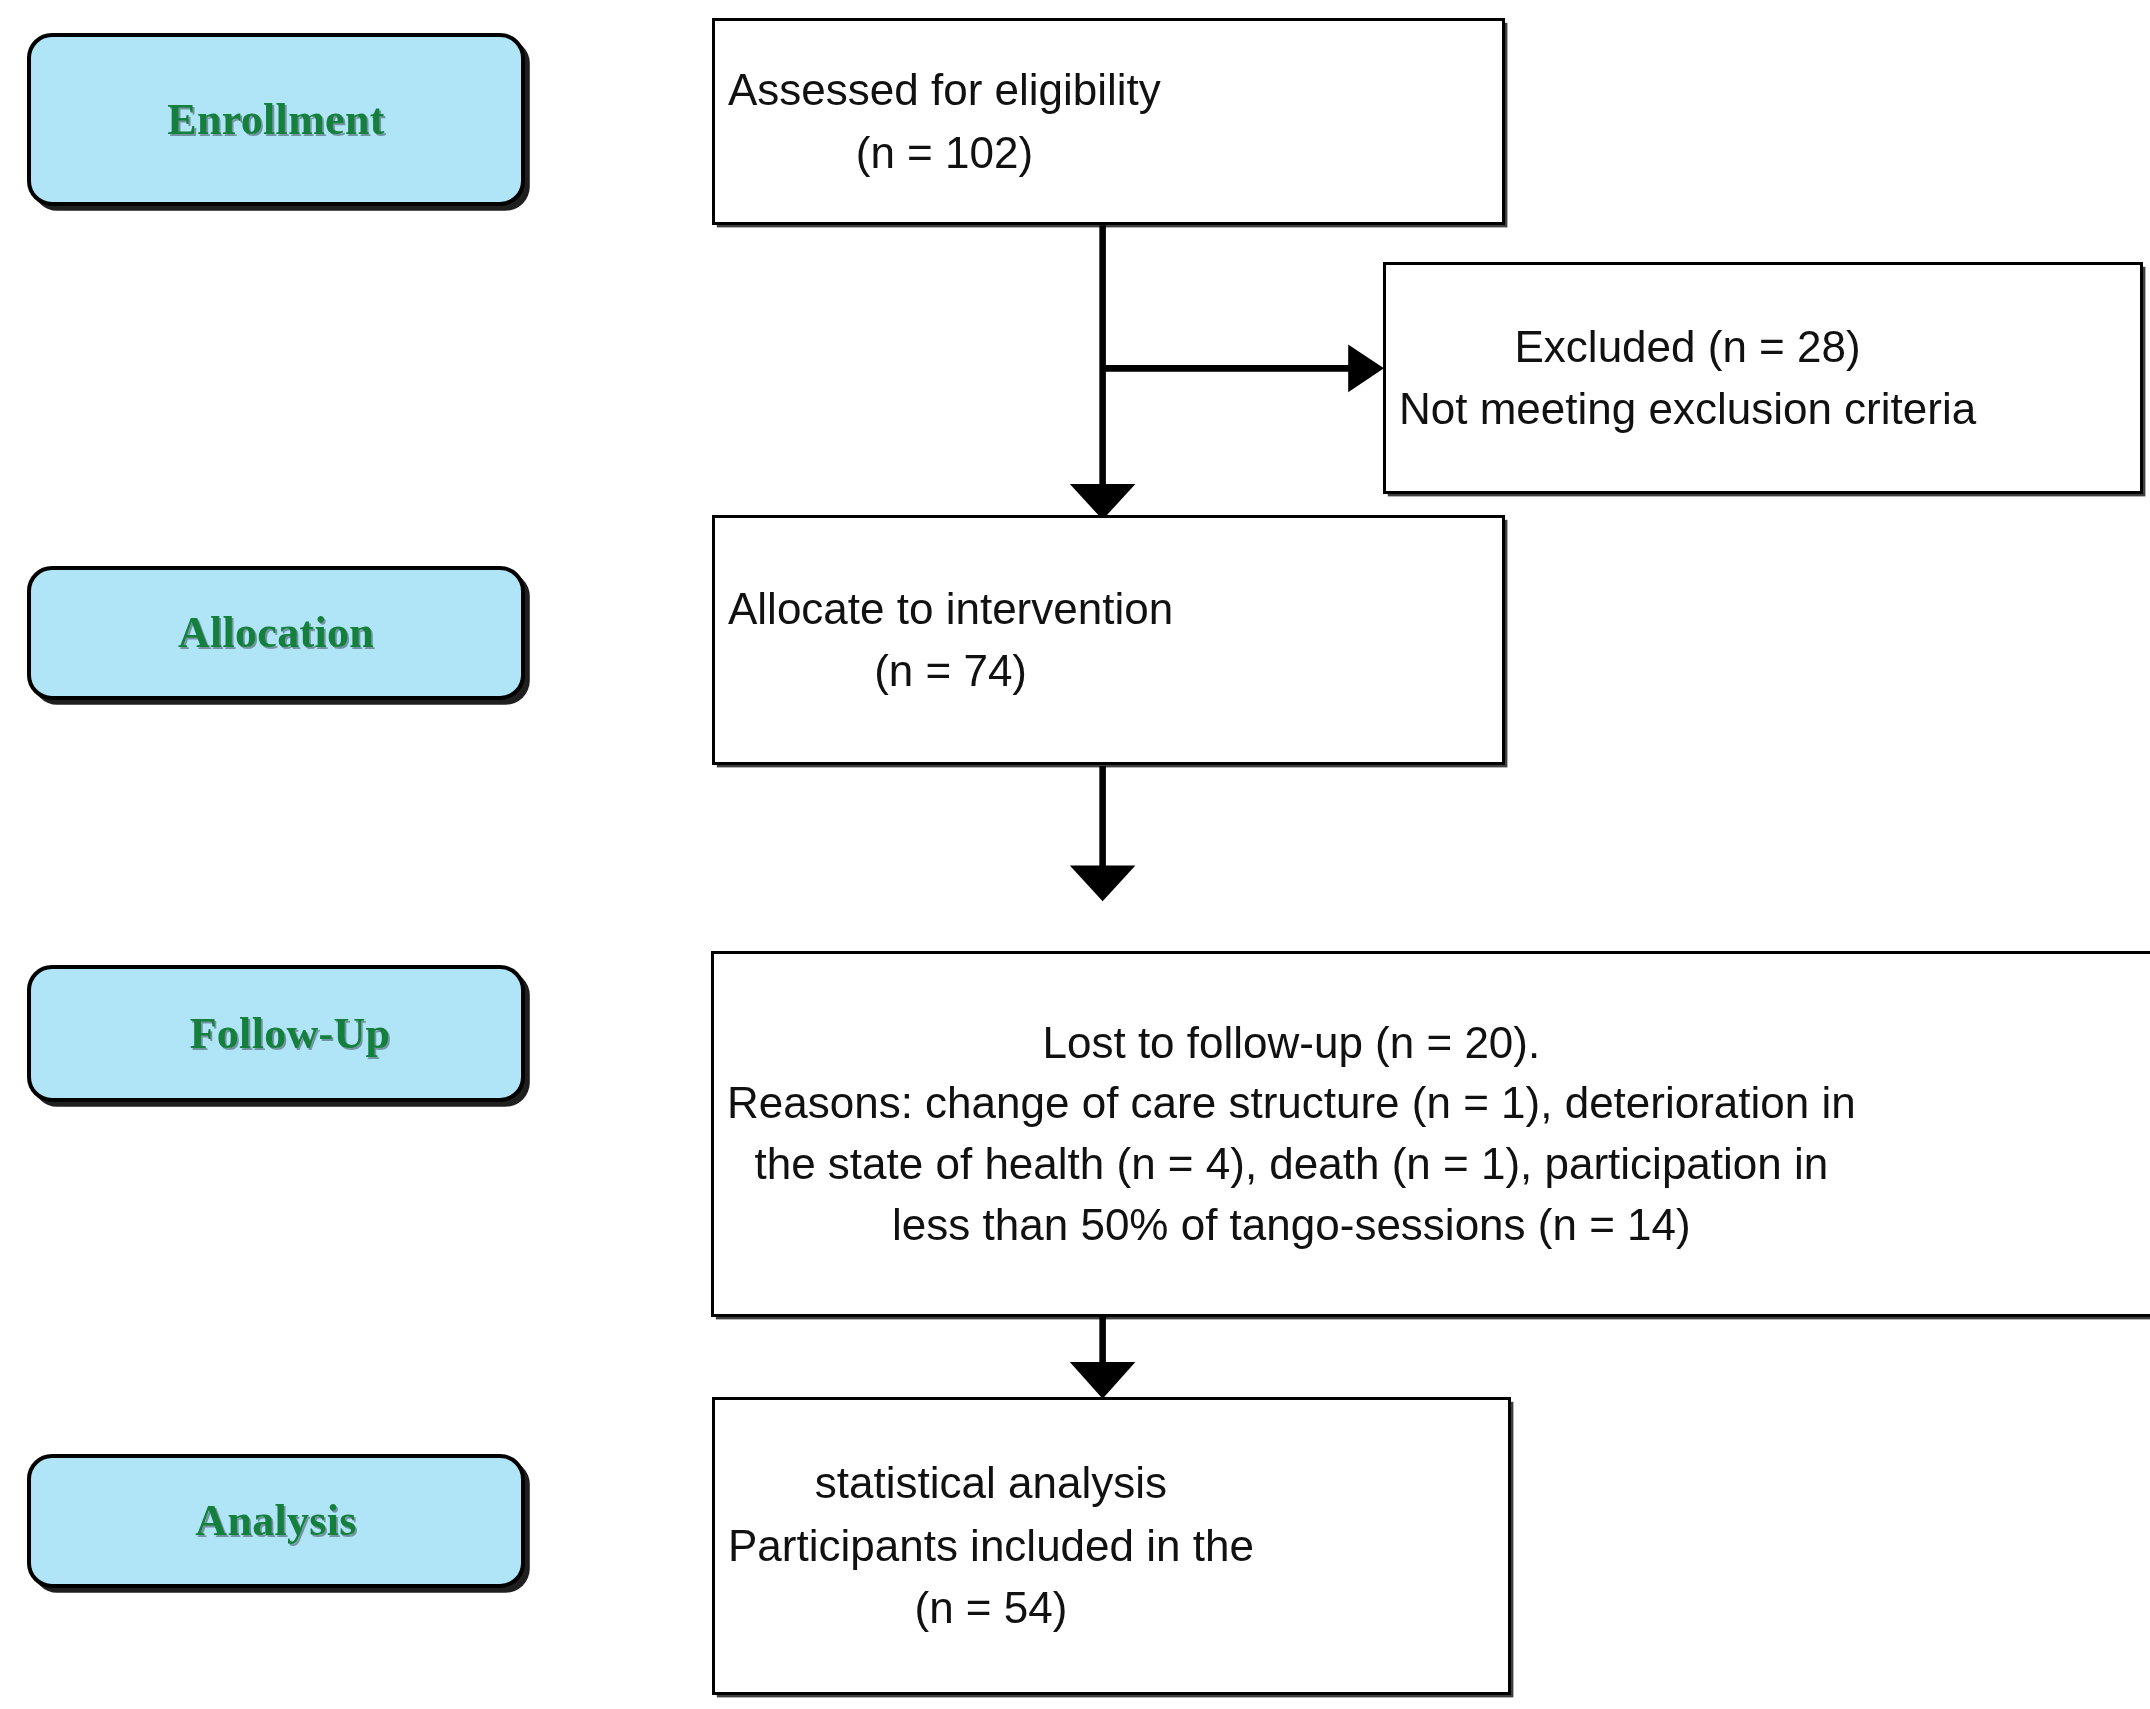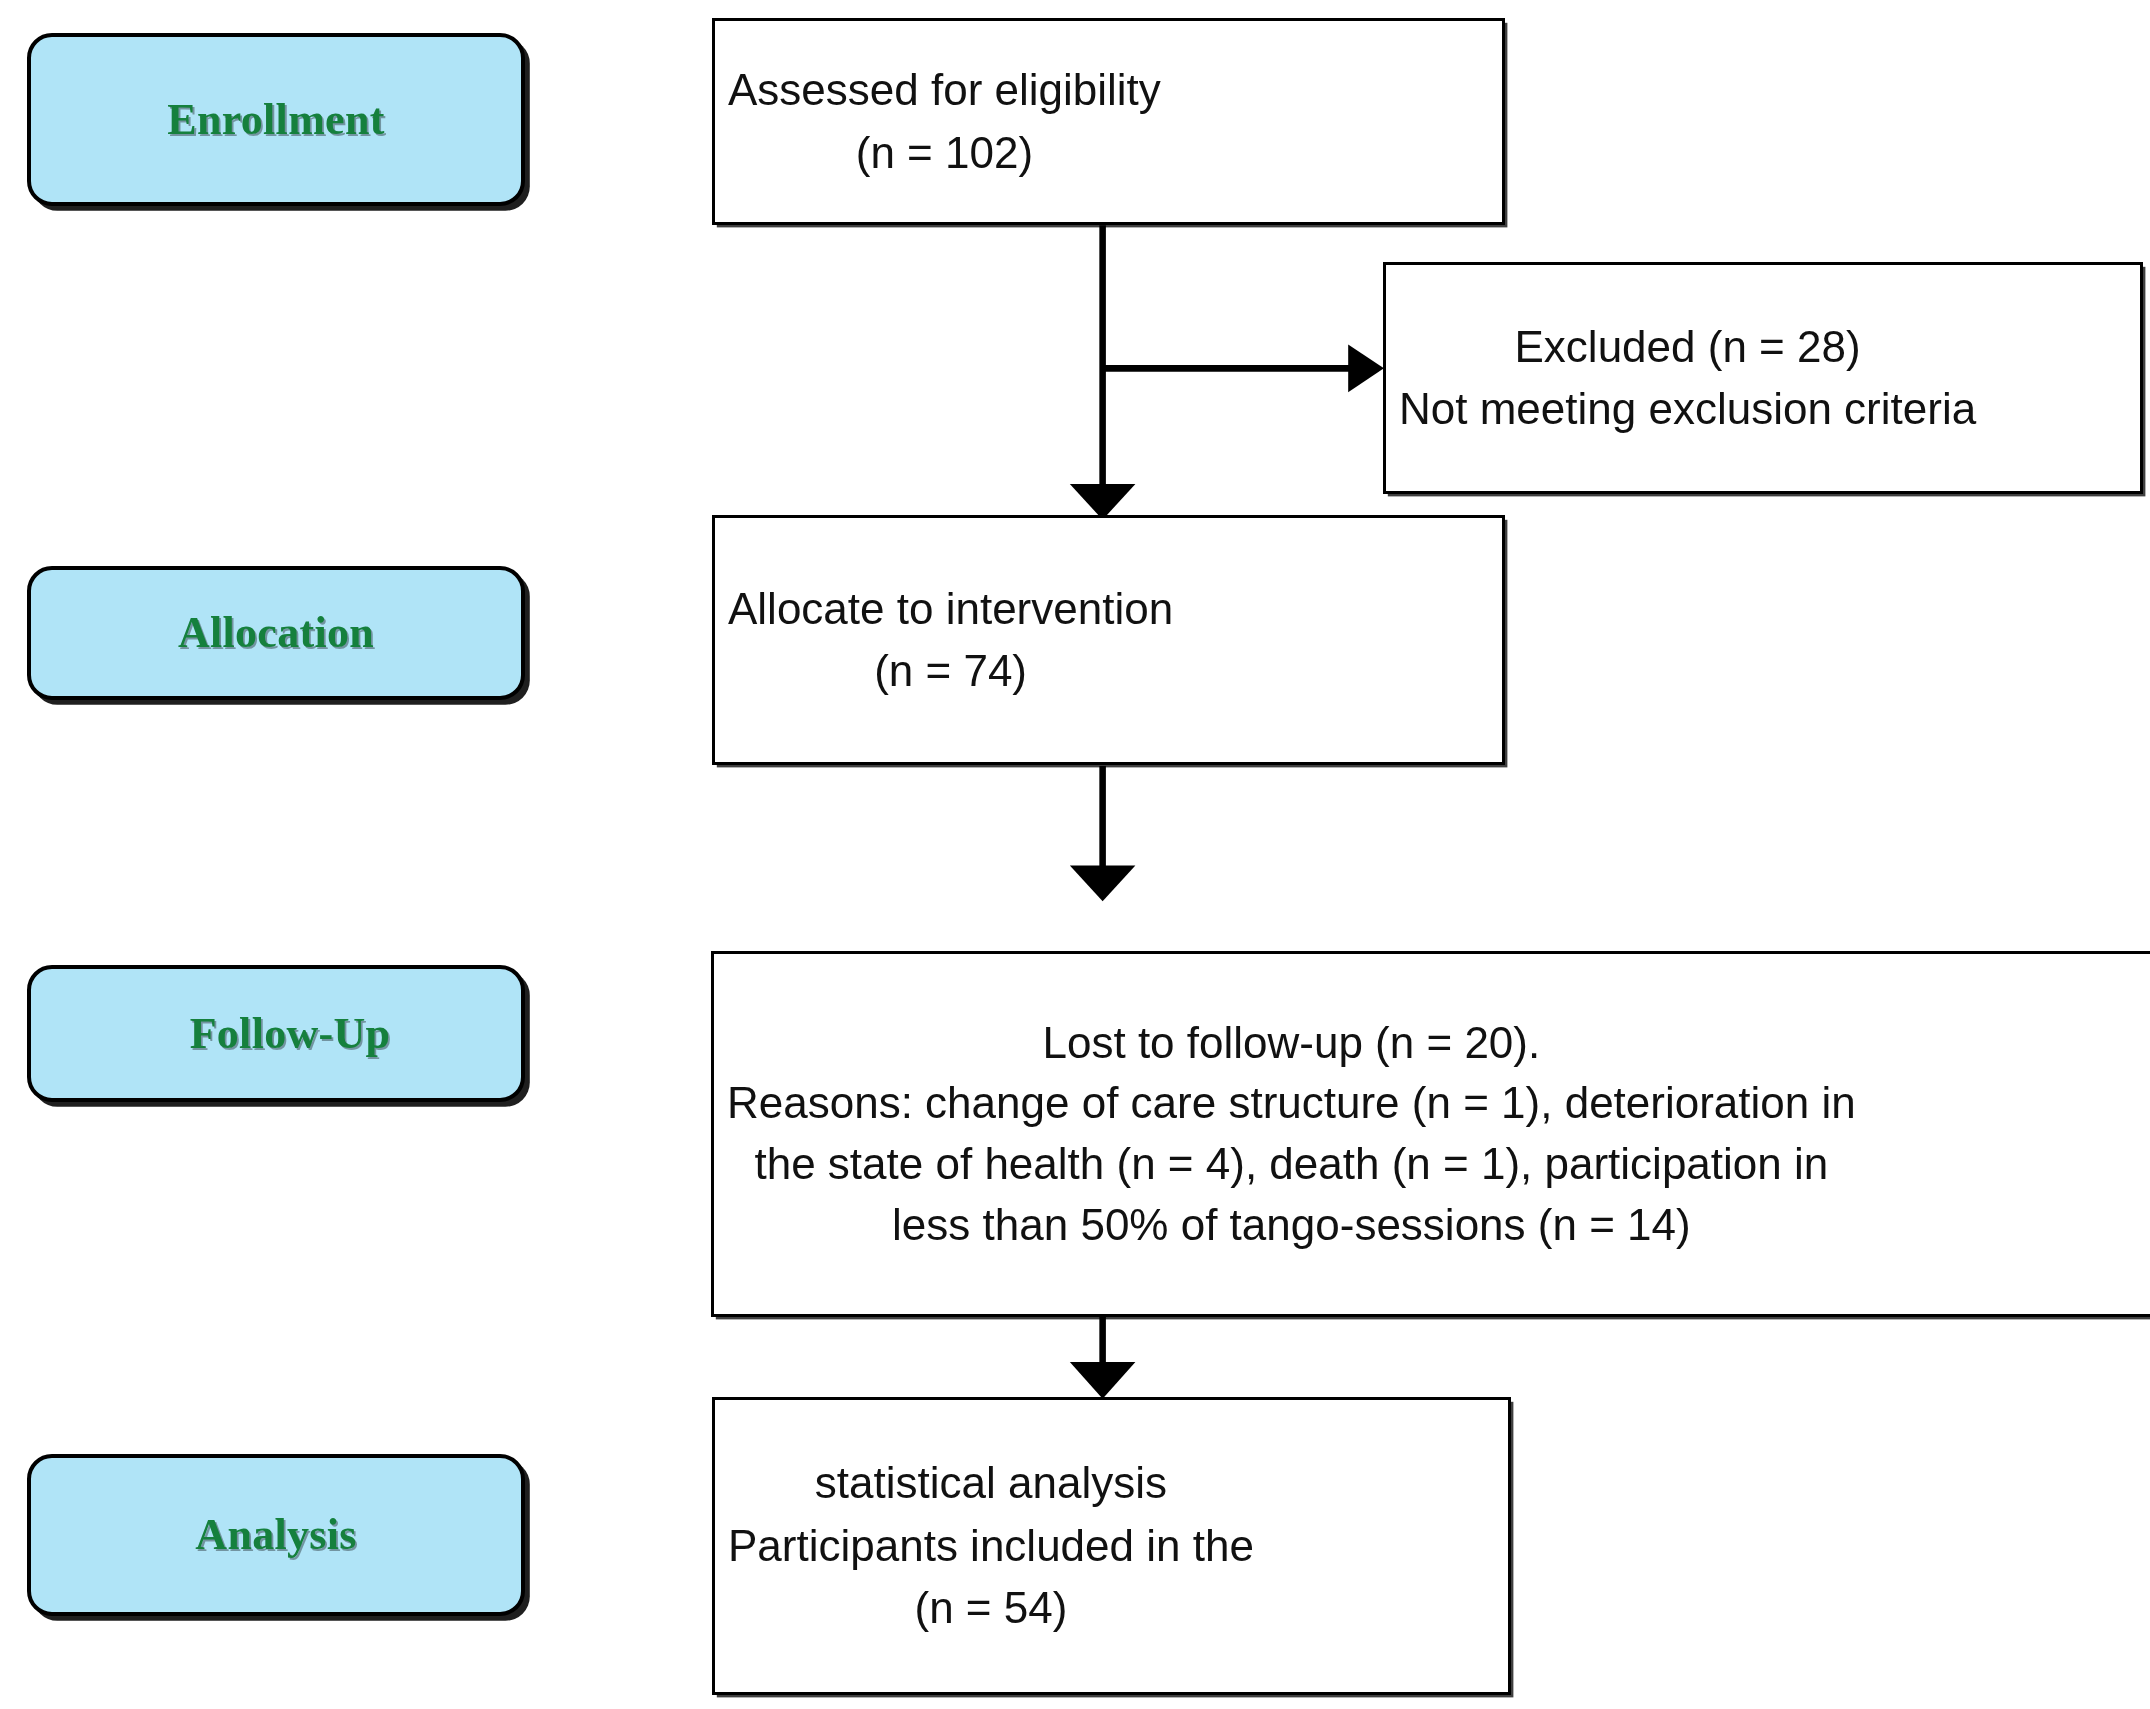--- a/index.html
+++ b/index.html
@@ -41,21 +41,21 @@
     color: #15803d;
     letter-spacing: 0.3px;
     line-height: 1;
     text-shadow: 1.8px 1.8px 0 rgba(0,0,0,0.35);
     white-space: nowrap;
   }
 
   #stage-enrollment { left: 27px;  top: 33px;   width: 498px; height: 173px; }
   #stage-allocation { left: 27px;  top: 566px;  width: 498px; height: 134px; }
   #stage-followup   { left: 27px;  top: 965px; width: 498px; height: 137px; padding-left: 28px; }
-  #stage-analysis   { left: 27px;  top: 1454px; width: 498px; height: 162px; }
+  #stage-analysis   { left: 27px;  top: 1454px; width: 498px; height: 134px; }
 
   
   .flow-box {
     position: absolute;
     background: #ffffff;
     border: 3.6px solid #000000;
     box-sizing: border-box;
     display: flex;
     align-items: center;
     justify-content: flex-start;

